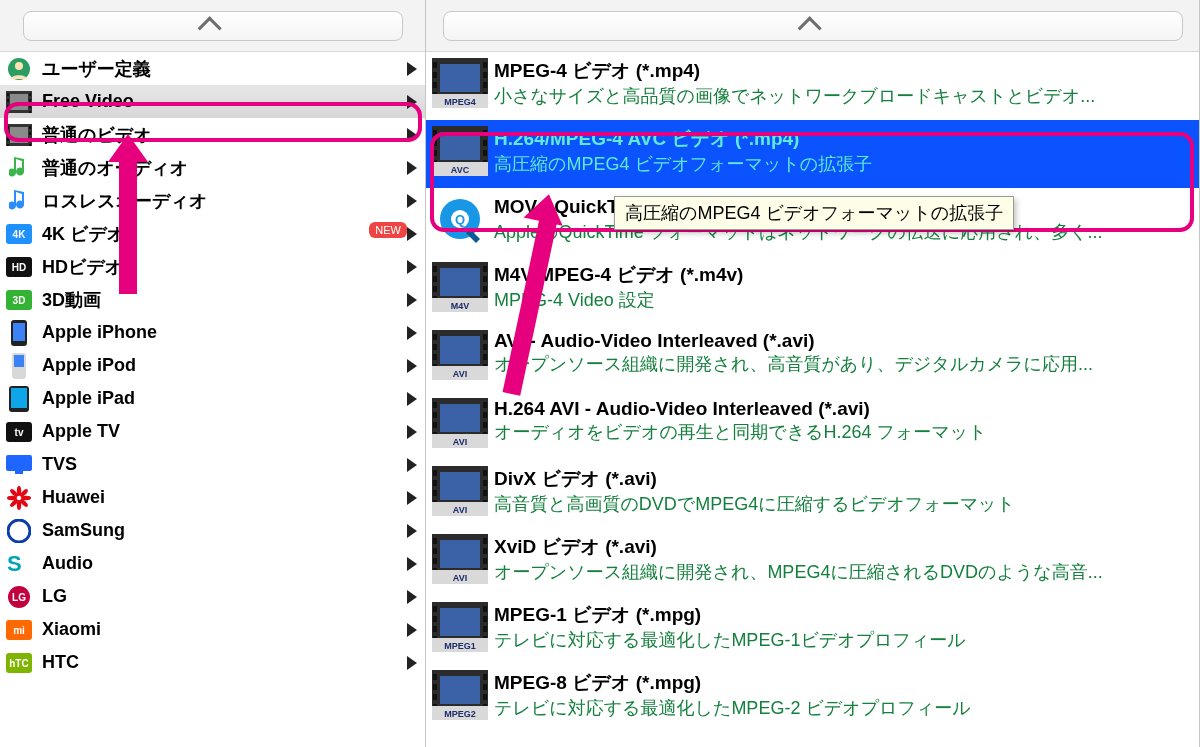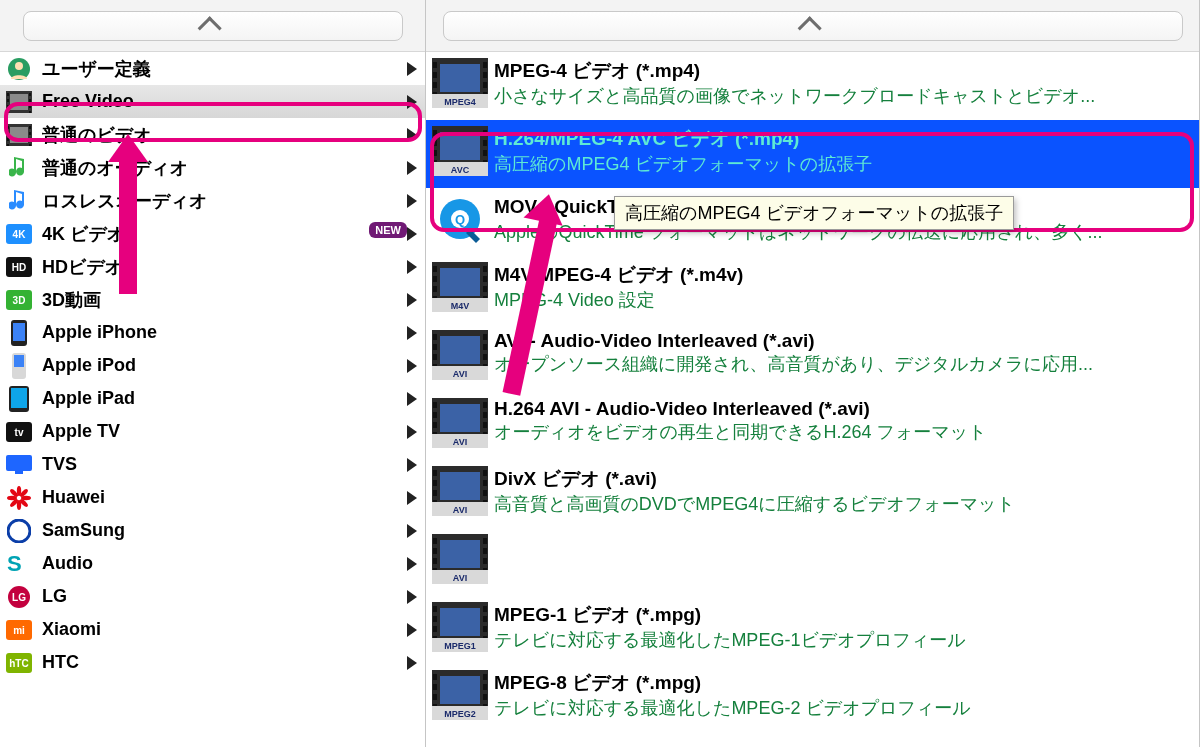--- a/index.html
+++ b/index.html
@@ -79,24 +79,24 @@
   .row .label{ flex:1; white-space:nowrap; overflow:hidden; text-overflow:ellipsis;}
   .row .chev-right::before{
     content:"";
     display:block;
     width:0;height:0;
     border-top:7px solid transparent;
     border-bottom:7px solid transparent;
     border-left:10px solid #222;
   }
   .badge-new{
-    background:#701a75;
+    background:#ef4444;
     color:#fff;
     font-size:11px;
-    font-weight:700;
+    font-weight:400;
     padding:2px 6px;
     border-radius:6px;
     margin-left:22px;
     position:relative;
     top:-4px;
   }
   
   .fmt {
     display:flex;
     align-items:flex-start;
@@ -582,20 +582,24 @@
                 <rect x="51" y="24" width="4" height="6"></rect>
                 <rect x="1" y="34" width="4" height="6"></rect>
                 <rect x="51" y="34" width="4" height="6"></rect>
                 <rect x="1" y="44" width="4" height="6"></rect>
                 <rect x="51" y="44" width="4" height="6"></rect>
               </g>
               <rect x="0" y="36" width="56" height="14" fill="#d9d9d9"></rect>
               <text x="28" y="47" font-size="9" font-weight="800" text-anchor="middle" fill="#1b2b6b" font-family="Arial">AVI</text>
             </svg>
           </div>
+          <div class="texts">
+            <div class="title">XviD ビデオ (*.avi)</div>
+            <div class="desc">オープンソース組織に開発され、MPEG4に圧縮されるDVDのような高音...</div>
+          </div>
         </div>
         <div class="fmt">
           <div class="thumb">
             <svg width="56" height="50">
               <rect width="56" height="50" fill="#2b2b2b"></rect>
               <rect x="8" y="6" width="40" height="28" fill="#3b62a6"></rect>
               <g fill="#111">
                 <rect x="1" y="4" width="4" height="6"></rect>
                 <rect x="51" y="4" width="4" height="6"></rect>
                 <rect x="1" y="14" width="4" height="6"></rect>

